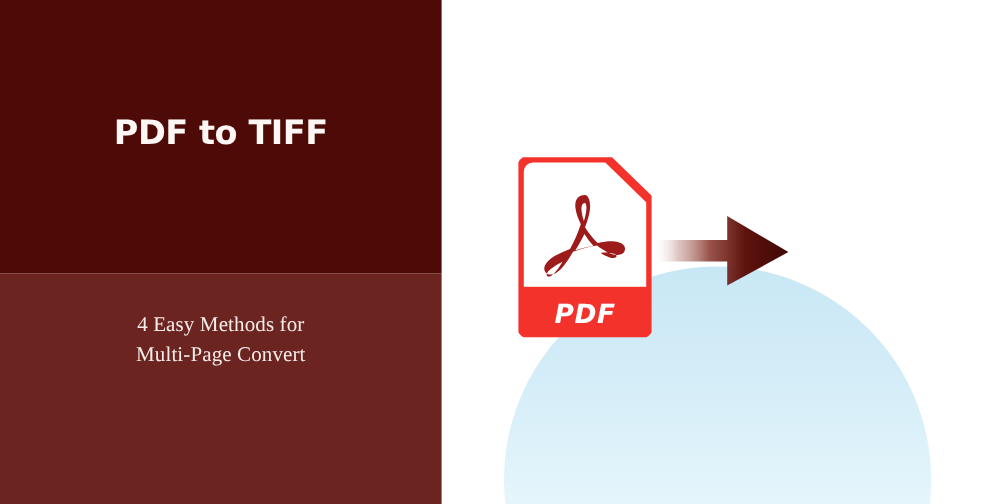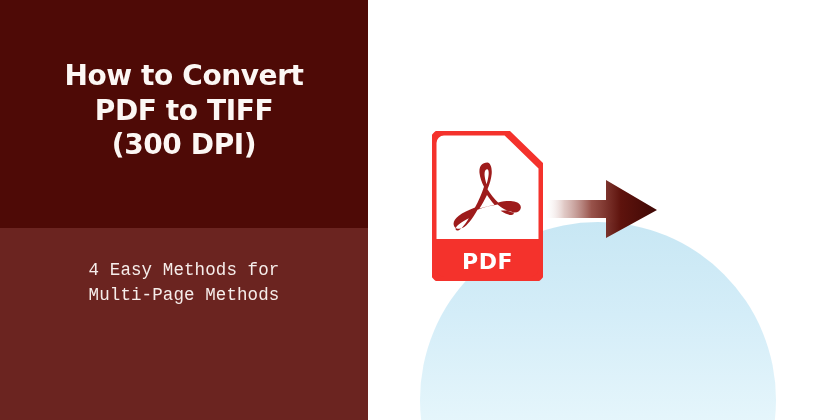--- a/index.html
+++ b/index.html
@@ -64,21 +64,21 @@
     left:0; top:228px;
     width:368px; height:192px;
     display:flex;
     flex-direction:column;
     align-items:center;
     justify-content:flex-start;
     padding-top:30px;
   }
   .subtitle-line {
     color:#F6EDEA;
-    font-family:Liberation Mono, monospace;
+    font-family:Liberation Serif, serif;
     font-weight:normal;
     font-size:17.5px;
     line-height:1.45;
     letter-spacing:0.1px;
     text-align:center;
     white-space:nowrap;
   }
 
   
   .stage {
@@ -109,21 +109,21 @@
 
   
   .file-card {
     position:absolute;
     width:111px;
     height:150px;
     z-index:3;
   }
   .file-card svg { display:block; width:111px; height:150px; }
 
-  .card-pdf  { left:64px;  top:131px; }
+  .card-pdf  { left:64px;  top:131px;font-style:italic; }
   .card-tiff { left:297px; top:131px; }
 
   
   .arrow-wrap {
     position:absolute;
     left:176px;
     top:178px;
     width:113px;
     height:62px;
     z-index:2;
@@ -133,28 +133,26 @@
 </head>
 <body>
 
 <div class="banner">
 
   <div class="left-panel">
     <div class="panel-top"></div>
     <div class="panel-bottom"></div>
 
     <div class="title-block">
-      <div class="title-line">How to Convert</div>
       <div class="title-line">PDF to TIFF</div>
-      <div class="title-line">(300 DPI)</div>
     </div>
 
     <div class="subtitle-block">
       <div class="subtitle-line">4 Easy Methods for</div>
-      <div class="subtitle-line">Multi-Page Methods</div>
+      <div class="subtitle-line">Multi-Page Convert</div>
     </div>
   </div>
 
   <div class="stage">
 
     <div class="blue-circle"></div>
 
     <div class="file-card card-pdf">
       <svg viewBox="0 0 111 150" xmlns="http://www.w3.org/2000/svg">
         <defs>

